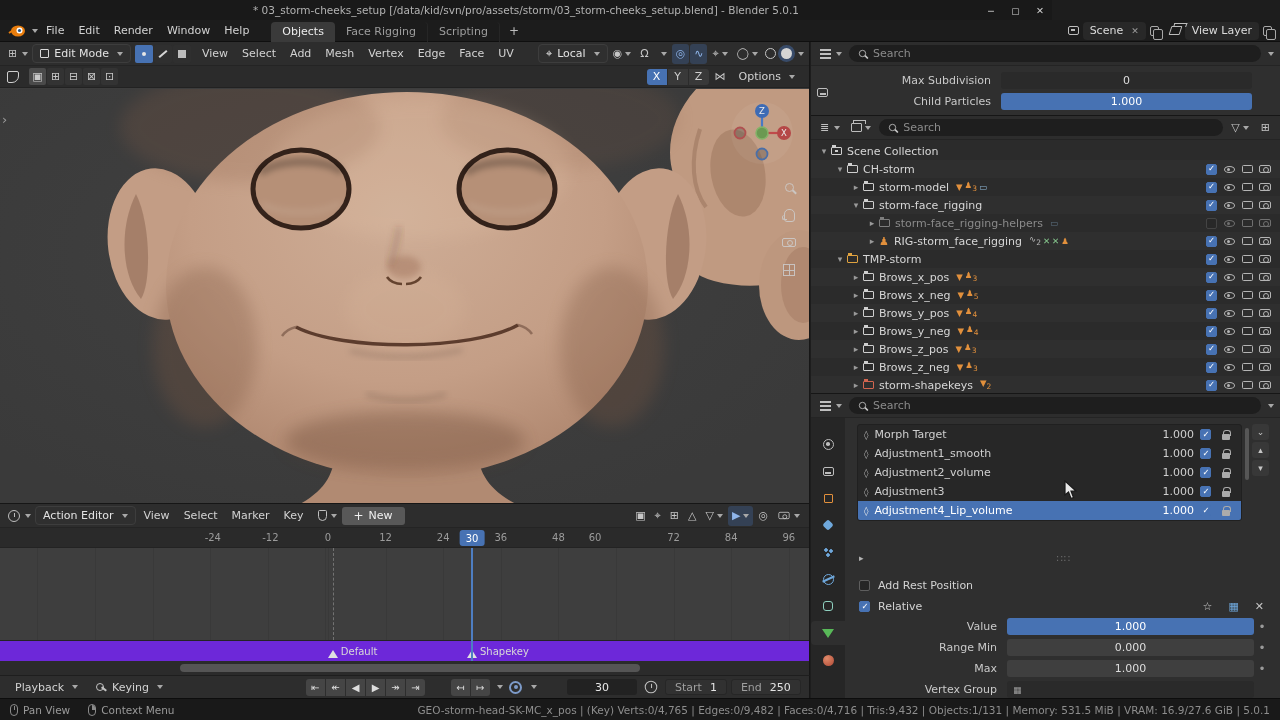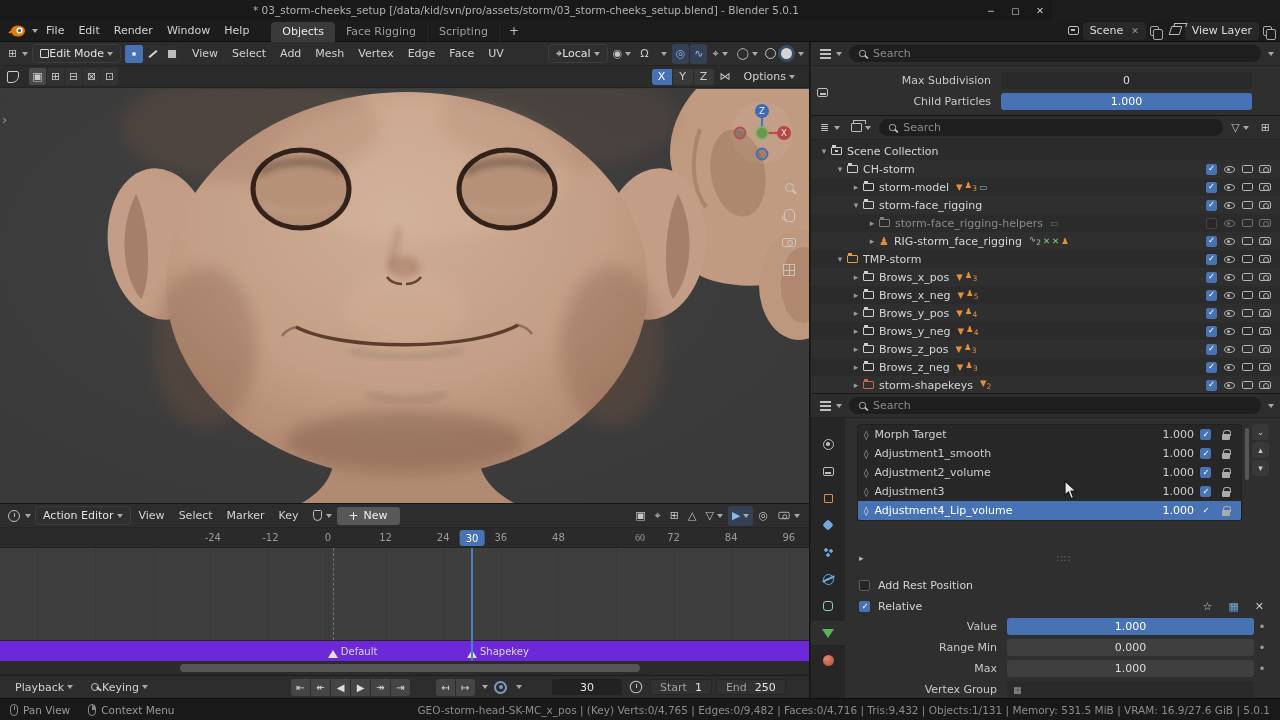--- a/index.html
+++ b/index.html
@@ -46,21 +46,21 @@
 
   
   .vp { position:absolute; left:0; top:42px; width:810px; height:461px; background:#3d3d3d;
     border-right:1px solid #161616; }
   .vp-h1 { height:24px; background:#2d2d2d; display:flex; align-items:center; gap:1px; padding:0 5px;
     border-bottom:1px solid #242424; }
   .vp-h2 { height:22px; background:#2b2b2b; display:flex; align-items:center; gap:2px; padding:0 7px;
     border-bottom:1px solid #222; }
   .ed-ic { display:flex; align-items:center; gap:2px; padding:0 3px; color:#c0c0c0; }
   .ed-glyph { font-size:11px; }
-  .pill { display:flex; align-items:center; background:#2f2f2f; border:1px solid #3d3d3d;
+  .pill { display:flex; align-items:center; gap:5px; background:#2f2f2f; border:1px solid #3d3d3d;
     border-radius:4px; height:19px; padding:0 7px; color:#e2e2e2; white-space:nowrap; }
   .pill.ghost { background:transparent; border:none; color:#d2d2d2; }
   .cube-ic { width:9px; height:9px; border:1.3px solid #dadada; border-radius:1px; }
   .btn-row { display:flex; align-items:center; gap:1px; margin:0 3px; }
   .sm-btn { width:18px; height:18px; background:#2f2f2f; border-radius:2px; display:flex; align-items:center; justify-content:center; }
   .sm-btn.active { background:#4772b3; }
   .smg-vertex { width:4px; height:4px; background:#e6e6e6; border-radius:50%; }
   .smg-edge { width:10px; height:2px; background:#d6d6d6; transform:rotate(-40deg); }
   .smg-face { width:8px; height:8px; background:#d6d6d6; opacity:.85; }
   .hic { display:flex; align-items:center; padding:0 4px; height:20px; color:#c6c6c6; border-radius:3px; white-space:nowrap; }
@@ -504,21 +504,21 @@
     </div>
     <div class="ds-ruler" id="ds-ruler">
       <span class="playhead-label" id="ph-label" style="left: 472px;">30</span>
     <span class="ruler-num" style="left: 212.8px;">-24</span>
         <span class="ruler-num" style="left: 270.4px;">-12</span>
         <span class="ruler-num" style="left: 328px;">0</span>
         <span class="ruler-num" style="left: 385.6px;">12</span>
         <span class="ruler-num" style="left: 443.2px;">24</span>
         <span class="ruler-num" style="left: 500.8px;">36</span>
         <span class="ruler-num" style="left: 558.4px;">48</span>
-        <span class="ruler-num" style="left: 640px; font-family: Liberation Serif, serif;">60</span>
+        <span class="ruler-num" style="left: 595px;">60</span>
         <span class="ruler-num" style="left: 673.6px;">72</span>
         <span class="ruler-num" style="left: 731.2px;">84</span>
         <span class="ruler-num" style="left: 788.8px;">96</span>
       </div>
     <div class="ds-plot" id="ds-plot">
       <span class="start-line" id="start-line" style="left: 332.8px;"></span>
     </div>
     <span class="playhead-line" id="ph-line" style="left: 471px;"></span>
     <div class="ds-channels" id="ds-channels">
         <span class="marker" style="left: 332.8px;"></span>

